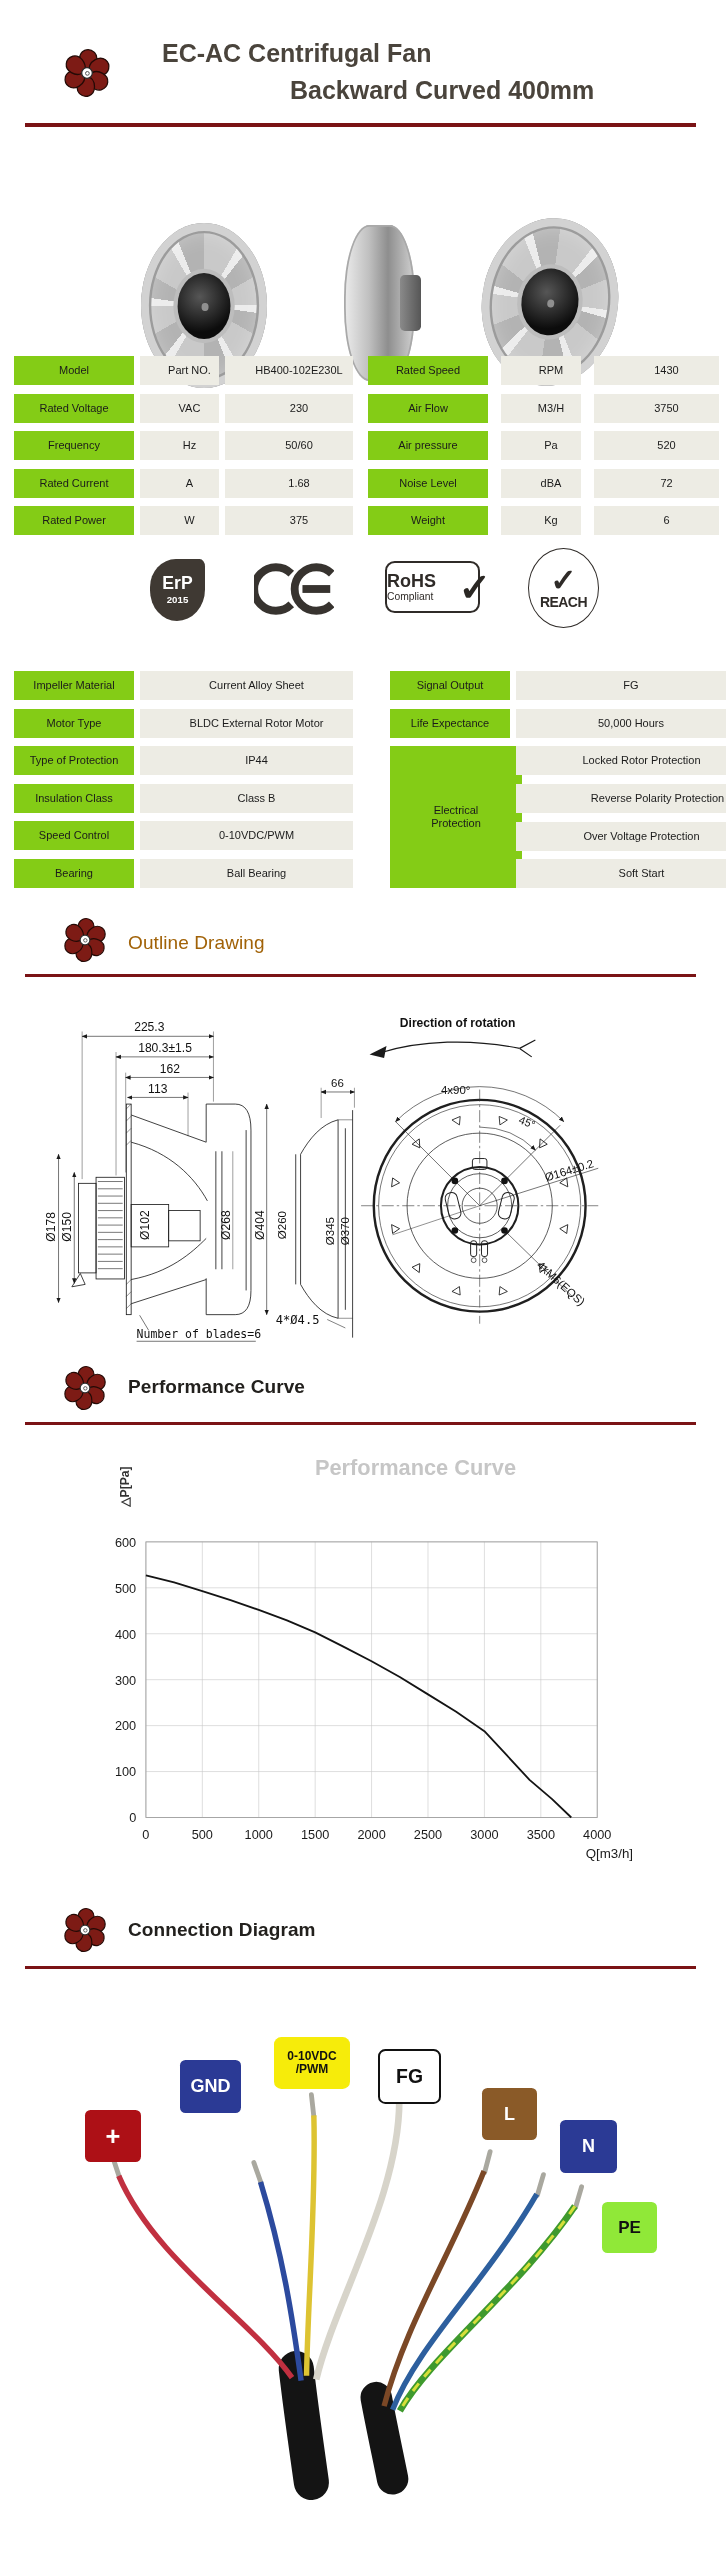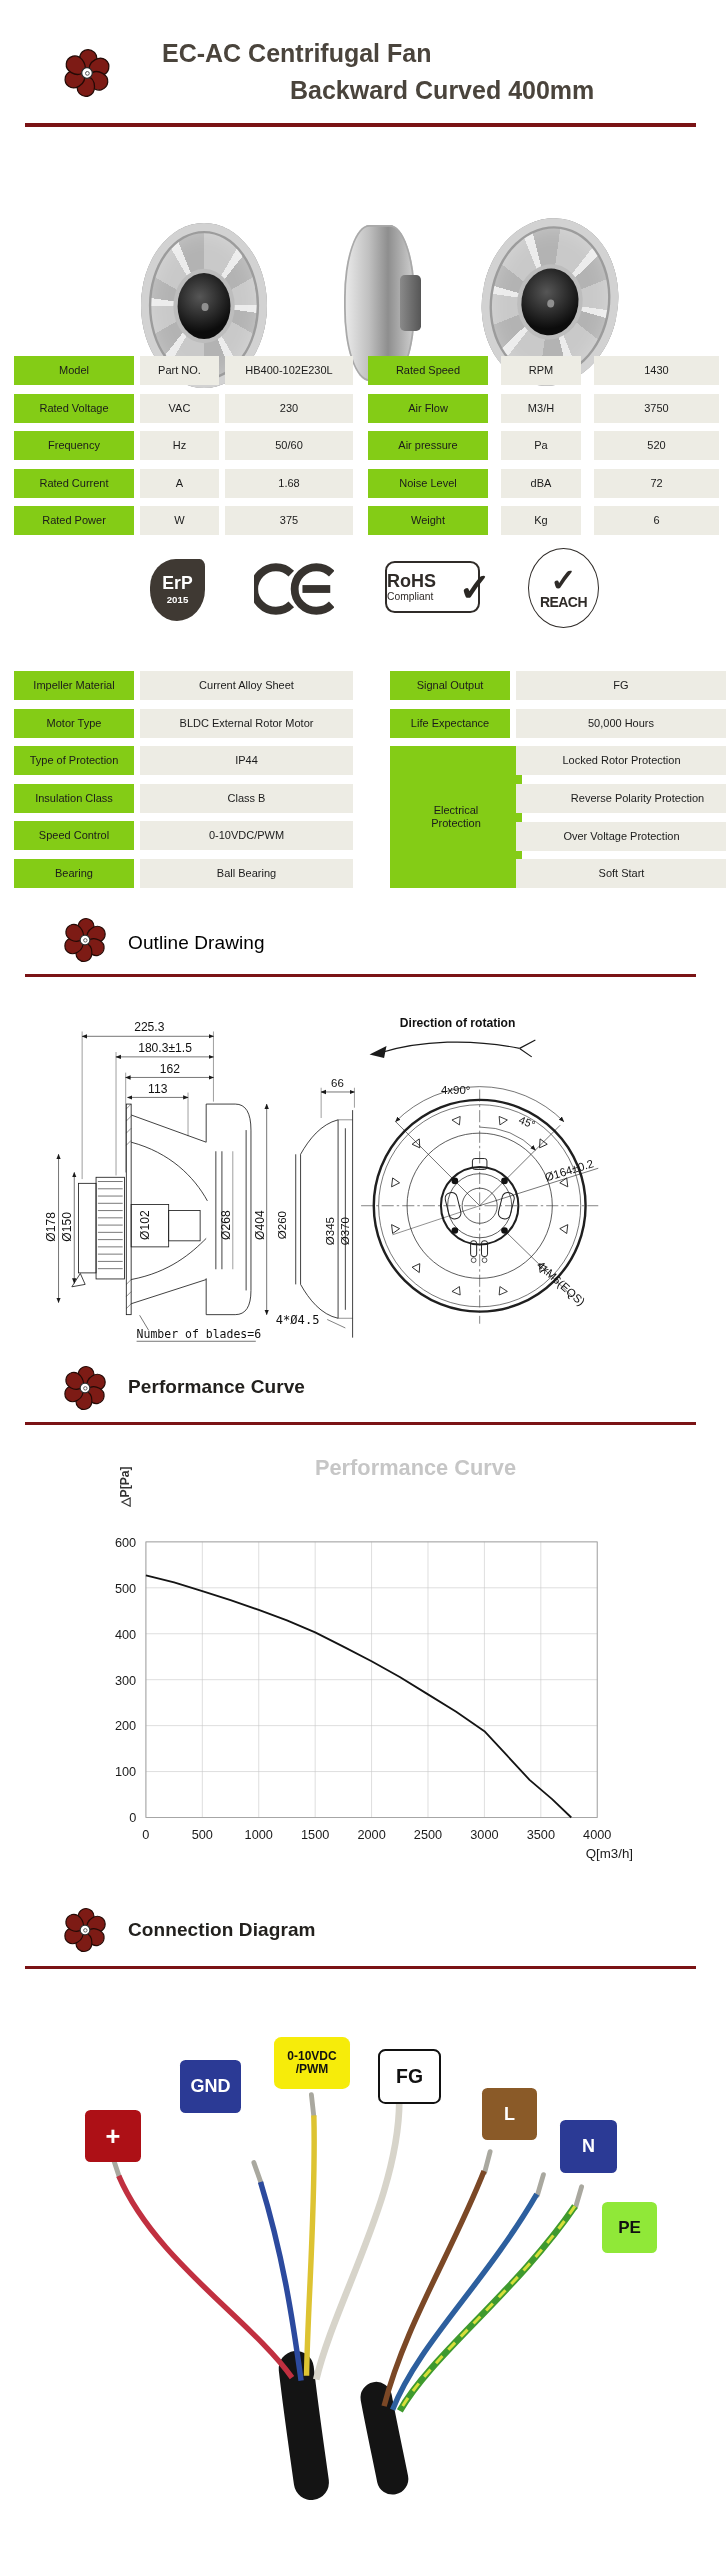--- a/index.html
+++ b/index.html
@@ -1,29 +1,29 @@
 <!DOCTYPE html>
 <html style="font-size:9.7px"><head>
 <meta charset="utf-8">
 <style>
   html,body{margin:0;padding:0;background:#ffffff;}
   body{width:727px;height:2576px;position:relative;font-family:"Liberation Sans",sans-serif;color:#1b1b1b;overflow:hidden;}
   .abs{position:absolute;}
   .redline{position:absolute;left:25.4px;width:671px;height:3px;background:#7a1315;}
   .sec-title{position:absolute;font-size:19px;font-weight:bold;color:#22201d;letter-spacing:0.1px;}
-  .sec-title.light{font-weight:500;color:#000000;}
+  .sec-title.light{font-weight:500;color:#a16207;}
   .fan-icon{position:absolute;}
   
   .t1{position:absolute;left:162px;top:39px;font-size:25px;font-weight:bold;color:#4a443c;}
   .t2{position:absolute;left:290px;top:76px;font-size:25px;font-weight:bold;color:#4a443c;}
   
   .grid{position:absolute;display:grid;grid-auto-rows:29px;row-gap:8.5px;}
   .cell{display:flex;align-items:center;justify-content:center;font-size:11px;text-align:center;line-height:1.15;}
   .lab{background:#84cc16;}
-  .val{background:#edece4;}
+  .val{background:#edece4;padding-left:20px;}
   
   .erp{position:absolute;left:150px;top:559px;width:55px;height:62px;background:#3f3933;border-radius:48% 10% 52% 50%/46% 12% 52% 50%;display:flex;flex-direction:column;align-items:center;justify-content:center;color:#fff;}
   .erp .a{font-size:17.6px;font-weight:bold;line-height:1;}
   .erp .b{font-size:9.7px;font-weight:bold;margin-top:1.8px;}
   .rohs{position:absolute;left:385px;top:561px;width:91px;height:48px;border:2.4px solid #2f2b28;border-radius:9.7px;display:flex;flex-direction:column;align-items:flex-start;justify-content:center;color:#2f2b28;}
   .rohs .a{font-size:18px;font-weight:bold;line-height:1;}
   .rohs .b{font-size:10.3px;margin-top:1.2px;}
   .rohs .chk{position:absolute;right:-13.3px;top:2.4px;font-size:39px;font-weight:bold;color:#2a2723;}
   .reach{position:absolute;left:528px;top:548px;width:69px;height:78px;border:1.8px solid #2f2b28;border-radius:50%;display:flex;flex-direction:column;align-items:center;justify-content:center;color:#2f2b28;}
   .reach .chk{font-size:31.5px;font-weight:bold;line-height:.9;}

